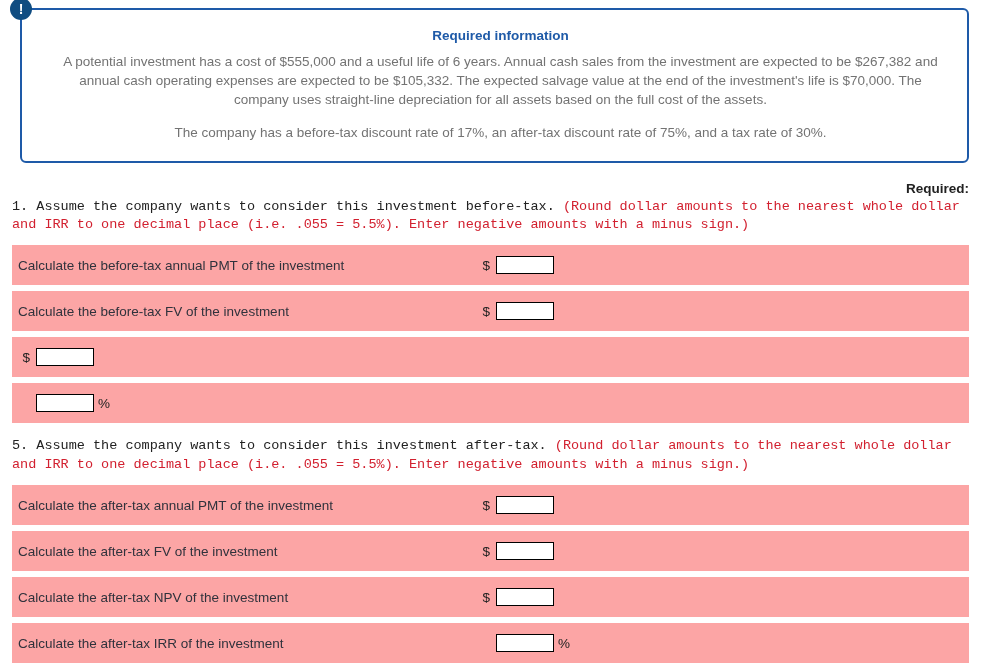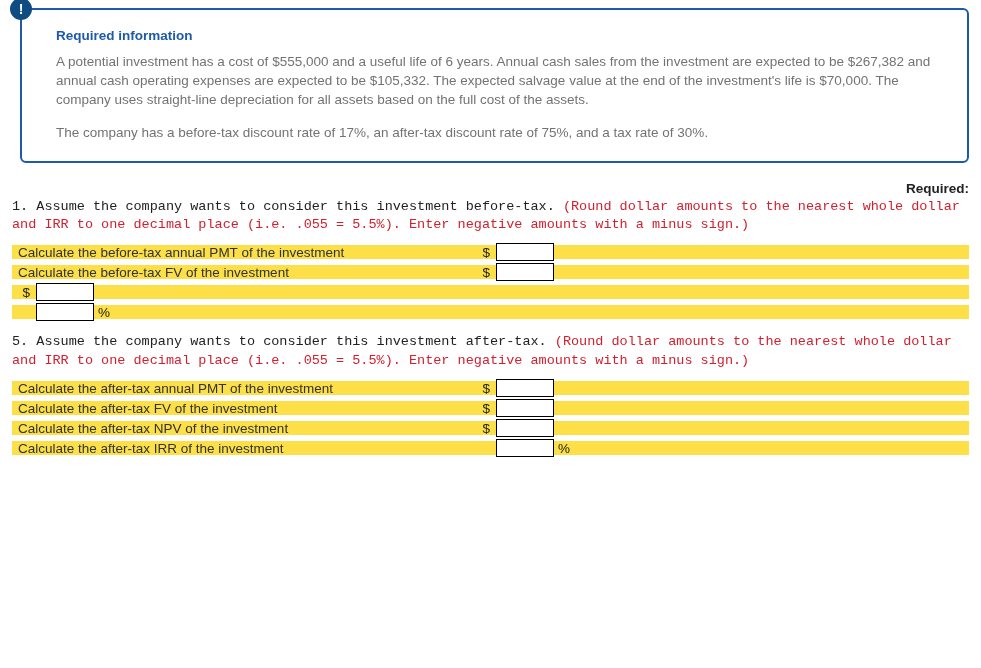--- a/index.html
+++ b/index.html
@@ -22,37 +22,38 @@
     border-radius: 50%;
     display: flex; align-items: center; justify-content: center;
     font-weight: bold; font-size: 14px;
     z-index: 2;
   }
   .info-box {
     border: 2px solid #1e5aa8;
     border-radius: 6px;
     padding: 18px 22px 18px 34px;
     margin-left: 8px;
+    text-align: center;
   }
   .req-info-title {
     color: #1e5aa8;
     font-weight: bold;
     margin-bottom: 10px;
   }
   .info-para { line-height: 1.4; margin: 0 0 14px 0; color: #737373; }
   .required-label { font-weight: bold; text-align: right; }
   .q-text { margin: 2px 0 10px 0; line-height: 1.4; font-family: Liberation Mono, monospace; }
   .red { color: #d2202f; }
   .rows { margin-bottom: 14px; }
   .calc-row {
     display: flex;
     align-items: center;
-    background: #fde047;
+    background: #fca5a5;
     margin-bottom: 6px;
-    height: 14px;
+    height: 40px;
   }
   .calc-label {
     flex: 0 0 460px;
     padding-left: 6px;
     color: #30323c;
   }
   .val-cell {
     flex: 0 0 210px;
     display: flex; align-items: center;
   }

